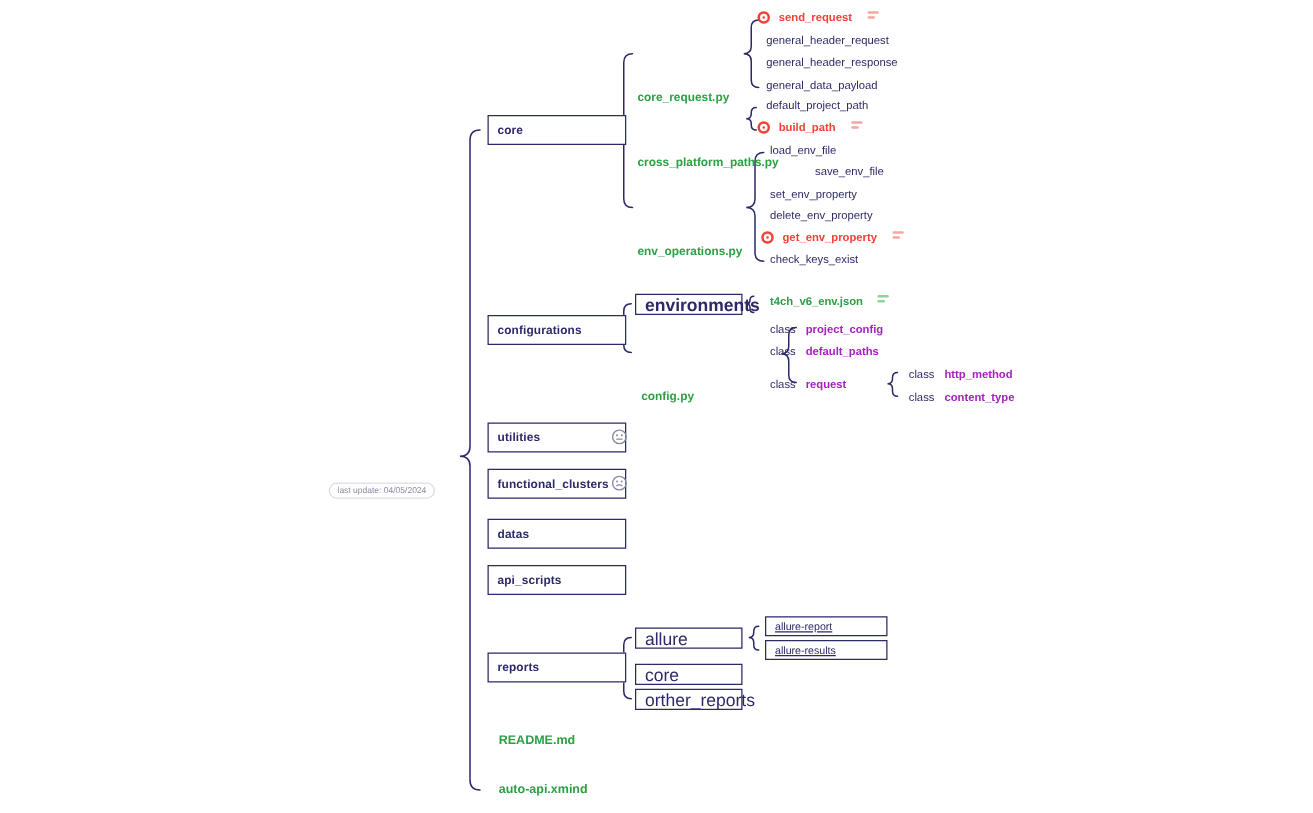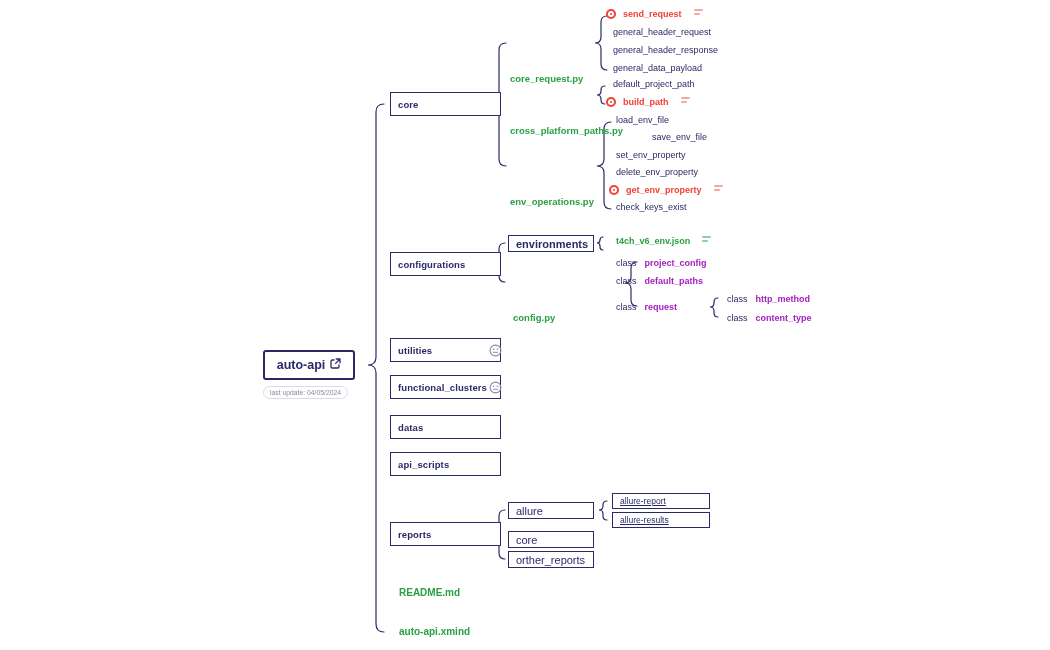--- a/index.html
+++ b/index.html
@@ -3,21 +3,21 @@
 <meta charset="utf-8">
 <style>
   html,body{margin:0;padding:0;background:#fff;}
   .canvas{position:relative;width:1050px;height:650px;background:#ffffff;overflow:hidden;
           font-family:"Liberation Sans",sans-serif;color:#2b2968;}
   svg.links{position:absolute;left:0;top:0;pointer-events:none;}
 
   .box{position:absolute;box-sizing:border-box;background:#fff;border:1.6px solid #2b2968;
        display:flex;align-items:center;padding:0 7px;}
   .lvl1{width:111px;height:24px;font-size:9.5px;font-weight:bold;letter-spacing:.1px;}
-  .smallbox{width:86px;height:17px;font-size:11px;border-width:1.3px;}
+  .smallbox{width:86px;height:17px;font-size:14px;border-width:1.3px;}
   .kidbox{width:98px;height:16px;font-size:8.5px;border-width:1.3px;text-decoration:underline;}
   .envbox{font-weight:bold;}
   .rootbox{left:263px;top:350px;width:92px;height:30px;border:2.6px solid #2b2968;border-radius:3px;
            font-size:12.5px;font-weight:bold;justify-content:center;gap:5px;}
   .pill{position:absolute;left:263px;top:386px;font-size:6.8px;color:#8a8aa3;background:#fff;
         border:1px solid #dcdce6;border-radius:8px;padding:2px 6px;white-space:nowrap;}
 
   .gfile{position:absolute;font-size:9.5px;font-weight:bold;color:#2aa043;white-space:nowrap;margin-top:36px;}
   .gtext{position:absolute;font-size:10px;font-weight:bold;color:#2aa043;white-space:nowrap;}
 
@@ -56,29 +56,20 @@
       <path d="M 611,122 Q 604,122 604,129 L 604,159 Q 604,166 597,166 Q 604,166 604,173 L 604,202 Q 604,209 611,209"></path>
       <path d="M 505,243 Q 499,243 499,249 L 499,258 Q 499,264 493,264 Q 499,264 499,270 L 499,276 Q 499,282 505,282"></path>
       <path d="M 603,237 Q 600,237 600,240 Q 600,243 597,243 Q 600,243 600,246 L 600,247 Q 600,250 603,250"></path>
       <path d="M 637,262 Q 631,262 631,268 L 631,277 Q 631,283 625,283 Q 631,283 631,289 L 631,300 Q 631,306 637,306"></path>
       <path d="M 718,298 Q 714,298 714,302 L 714,303 Q 714,307 710,307 Q 714,307 714,311 L 714,313 Q 714,317 718,317"></path>
       <path d="M 505,510 Q 499,510 499,516 L 499,528 Q 499,534 493,534 Q 499,534 499,540 L 499,553 Q 499,559 505,559"></path>
       <path d="M 607,501 Q 603,501 603,505 L 603,506 Q 603,510 599,510 Q 603,510 603,514 L 603,516 Q 603,520 607,520"></path>
     </g>
   </svg>
 
-  <div class="box rootbox">
-    <span>auto-api</span>
-    <span>
-      <svg width="11" height="11" viewBox="0 0 11 11">
-          <path d="M4 2H2.2C1.54 2 1 2.54 1 3.2v5.6C1 9.46 1.54 10 2.2 10h5.6C8.46 10 9 9.46 9 8.8V7" fill="none" stroke="#2b2968" stroke-width="1.3" stroke-linecap="round"></path>
-          <path d="M6.2 1H10v3.8M10 1 5.6 5.4" fill="none" stroke="#2b2968" stroke-width="1.3" stroke-linecap="round" stroke-linejoin="round"></path>
-        </svg>
-    </span>
-  </div>
   <div class="pill">last update: 04/05/2024</div>
 
   <div class="box lvl1" style="left:390px;top:92px">
       <span>core</span>
     </div>
   <div class="box lvl1" style="left:390px;top:252px">
       <span>configurations</span>
     </div>
   <div class="box lvl1" style="left:390px;top:338px">
       <span>utilities</span>

